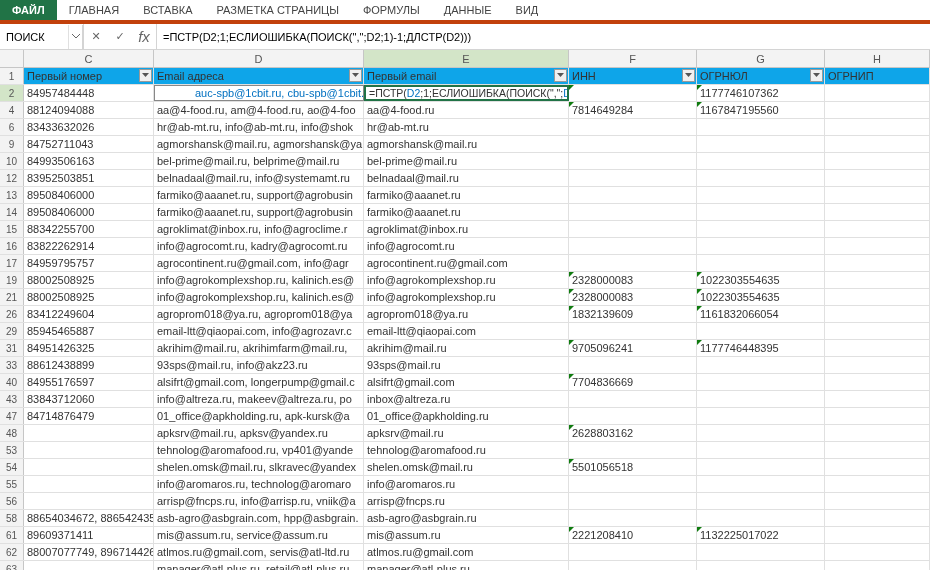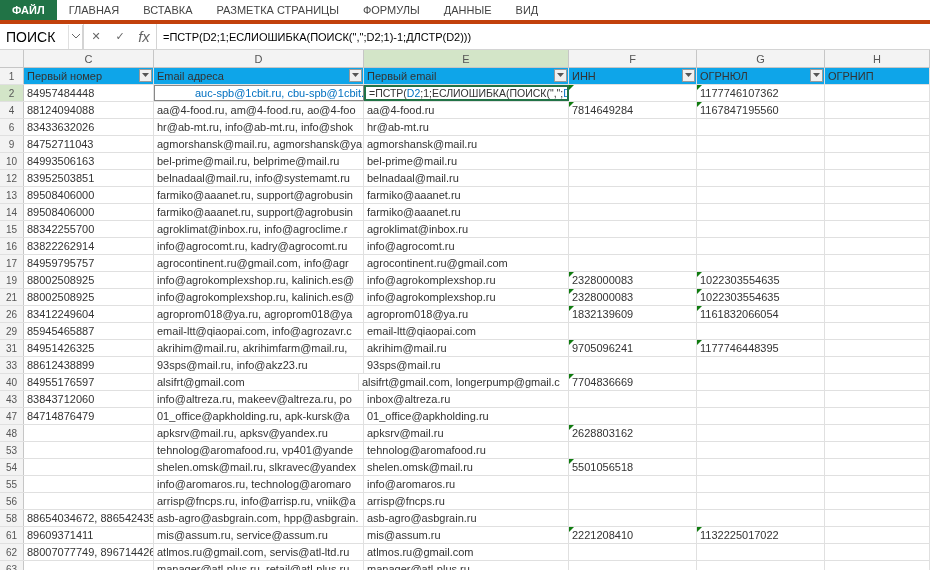--- a/index.html
+++ b/index.html
@@ -4,21 +4,21 @@
 <style>
   * { box-sizing: border-box; margin: 0; padding: 0; }
   body { font-family: "Segoe UI", Tahoma, sans-serif; font-size: 11px; background: #fff; color: #333; width: 930px; height: 570px; overflow: hidden; }
   
   .ribbon-tabs { display: flex; align-items: stretch; height: 24px; background: #fff; border-bottom: 4px solid #c2410c; font-size: 11px; }
   .ribbon-tab { padding: 4px 12px; cursor: pointer; color: #444; white-space: nowrap; }
   .ribbon-tab.file { background: #217346; color: #fff; font-weight: 600; }
   
   .formula-bar { display: flex; align-items: center; height: 26px; border-bottom: 1px solid #d4d4d4; }
   .name-box { display: flex; align-items: center; border-right: 1px solid #d4d4d4; }
-  .name-box-input { width: 68px; height: 24px; border: none; padding: 0 6px; font-size: 14px; background: #fff; }
+  .name-box-input { width: 68px; height: 24px; border: none; padding: 0 6px; font-size: 11px; background: #fff; }
   .name-box-arrow { width: 14px; height: 24px; display: flex; align-items: center; justify-content: center; cursor: pointer; border-left: 1px solid #e0e0e0; color: #666; }
   .fb-sep { width: 1px; background: #d4d4d4; height: 100%; }
   .fb-btn { width: 24px; height: 24px; display: flex; align-items: center; justify-content: center; cursor: pointer; color: #666; }
   .fx-label { font-style: italic; font-size: 15px; color: #666; }
   .formula-input { flex: 1; height: 24px; border: none; padding: 0 6px; font-size: 11px; background: #fff; outline: none; }
   
   .grid-area { position: relative; overflow: hidden; height: calc(570px - 24px - 26px); }
   
   .col-headers { display: flex; position: sticky; top: 0; background: #f3f3f3; border-bottom: 1px solid #c6c6c6; height: 18px; }
   .corner { width: 24px; border-right: 1px solid #c6c6c6; background: #f3f3f3; }
@@ -507,25 +507,25 @@
           </div>
           <div class="cell col-H">
             <span></span>
           </div>
         </div>
         <div class="row">
           <div class="row-header">40</div>
           <div class="cell col-C">
             <span>84955176597</span>
           </div>
+          <div class="cell col-D">
+            <span>alsifrt@gmail.com, longerpump@gmail.c</span>
+          </div>
           <div class="cell col-E">
             <span>alsifrt@gmail.com</span>
-          </div>
-          <div class="cell col-D">
-            <span>alsifrt@gmail.com, longerpump@gmail.c</span>
           </div>
           <div class="cell col-F">
             <span class="cell-marker"></span>
             <span>7704836669</span>
           </div>
           <div class="cell col-G">
             <span></span>
           </div>
           <div class="cell col-H">
             <span></span>

